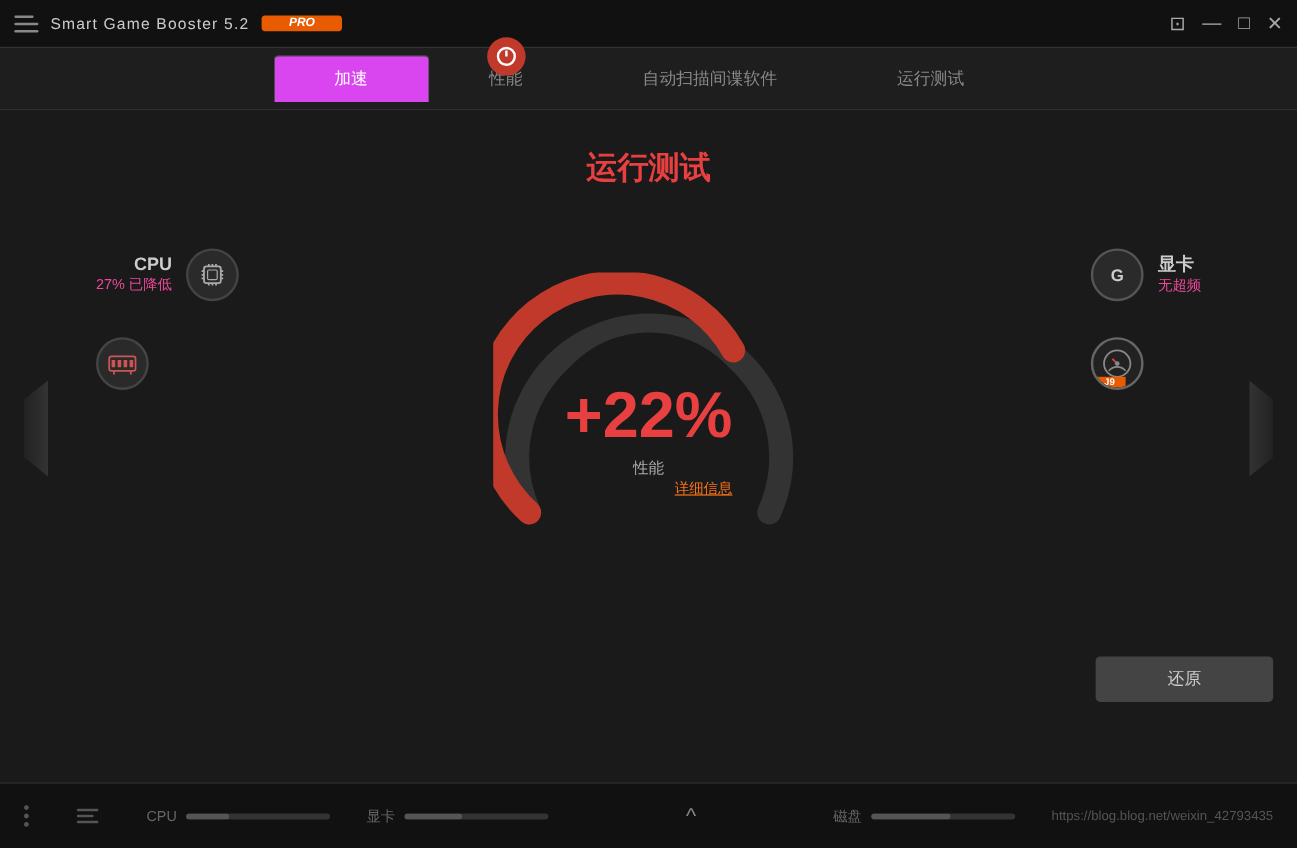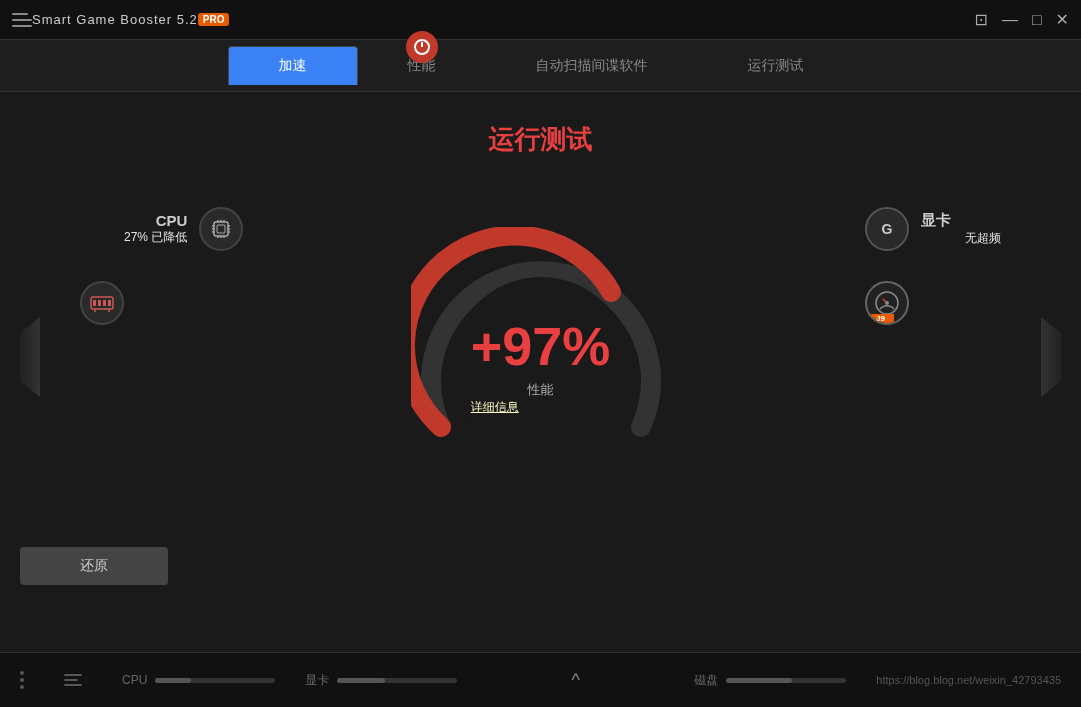--- a/index.html
+++ b/index.html
@@ -19,33 +19,35 @@
       height: 40px;
       display: flex;
       align-items: center;
       justify-content: space-between;
       padding: 0 12px;
       border-bottom: 1px solid #333;
     }
     .title-bar-left {
       display: flex;
       align-items: center;
+      gap: 10px;
     }
     .title-bar-title {
       color: #ccc;
       font-size: 13px;
       letter-spacing: 1px;
     }
     .title-pro-badge {
       background: #e85b00;
       color: #fff;
       font-size: 10px;
       font-weight: bold;
-      padding: 1px 5px;
+      padding: 1px 23px;
       border-radius: 3px;
+      font-style: italic;
     }
     .title-bar-controls {
       display: flex;
       gap: 14px;
       align-items: center;
     }
     .title-bar-controls span {
       color: #aaa;
       font-size: 16px;
       cursor: pointer;
@@ -64,21 +66,21 @@
     }
     .nav-tab {
       padding: 10px 50px;
       font-size: 14px;
       color: #888;
       cursor: pointer;
       border-radius: 4px 4px 0 0;
       position: relative;
     }
     .nav-tab.active {
-      background: #3b82f6;
+      background: #d946ef;
       color: #fff;
       border: 1px solid #444;
       border-bottom: none;
     }
 
     
     .main-content {
       background: #1a1a1a;
       flex: 1;
       padding: 20px;
@@ -122,23 +124,22 @@
     }
     .stat-text {
       text-align: right;
     }
     .stat-label {
       color: #ccc;
       font-size: 15px;
       font-weight: bold;
     }
     .stat-value {
-      color: #e5e5e5;
+      color: #ec4899;
       font-size: 12px;
-      margin-left: 44px;
     }
     .stat-icon {
       width: 44px;
       height: 44px;
       border-radius: 50%;
       background: #2a2a2a;
       border: 2px solid #444;
       display: flex;
       align-items: center;
       justify-content: center;
@@ -164,23 +165,23 @@
       font-weight: bold;
       line-height: 1;
     }
     .gauge-sub {
       color: #aaa;
       font-size: 13px;
       margin-top: 8px;
       text-align: center;
     }
     .gauge-detail {
-      color: #fef9c3;
+      color: #f97316;
       font-size: 12px;
-      text-align: left;
+      text-align: right;
       text-decoration: underline;
       cursor: pointer;
     }
 
     
     .right-panel {
       position: absolute;
       right: 60px;
       top: 30px;
       display: flex;
@@ -192,21 +193,21 @@
       align-items: center;
       gap: 12px;
     }
     .right-stat-text {
       text-align: left;
     }
 
     
     .restore-btn-area {
       display: flex;
-      justify-content: flex-start;
+      justify-content: flex-end;
       margin-top: 10px;
     }
     .restore-btn {
       background: #444;
       color: #ccc;
       border: none;
       padding: 10px 60px;
       font-size: 14px;
       border-radius: 4px;
       cursor: pointer;
@@ -360,21 +361,21 @@
     <div class="gauge-container">
       <svg class="gauge-svg" width="260" height="260" viewBox="0 0 260 260">
 
         <path d="M 30 200 A 110 110 0 1 1 230 200" fill="none" stroke="#333" stroke-width="20" stroke-linecap="round"></path>
 
         <path d="M 30 200 A 110 110 0 1 1 200 65" fill="none" stroke="#c0392b" stroke-width="20" stroke-linecap="round"></path>
 
         <circle cx="130" cy="140" r="90" fill="#1a1a1a"></circle>
       </svg>
       <div style="text-align:center;position:relative;z-index:10;margin-top:20px;">
-        <div class="gauge-big">+97%</div>
+        <div class="gauge-big">+22%</div>
         <div class="gauge-sub">性能</div>
         <div class="gauge-detail">详细信息</div>
       </div>
     </div>
 
     <div class="right-panel">
 
       <div class="right-stat-item">
         <div class="stat-icon" style="color:#aaa;font-size:14px;font-weight:bold;border-color:#555;">
           <span style="color:#ccc;font-size:14px;font-weight:bold;">G</span>

